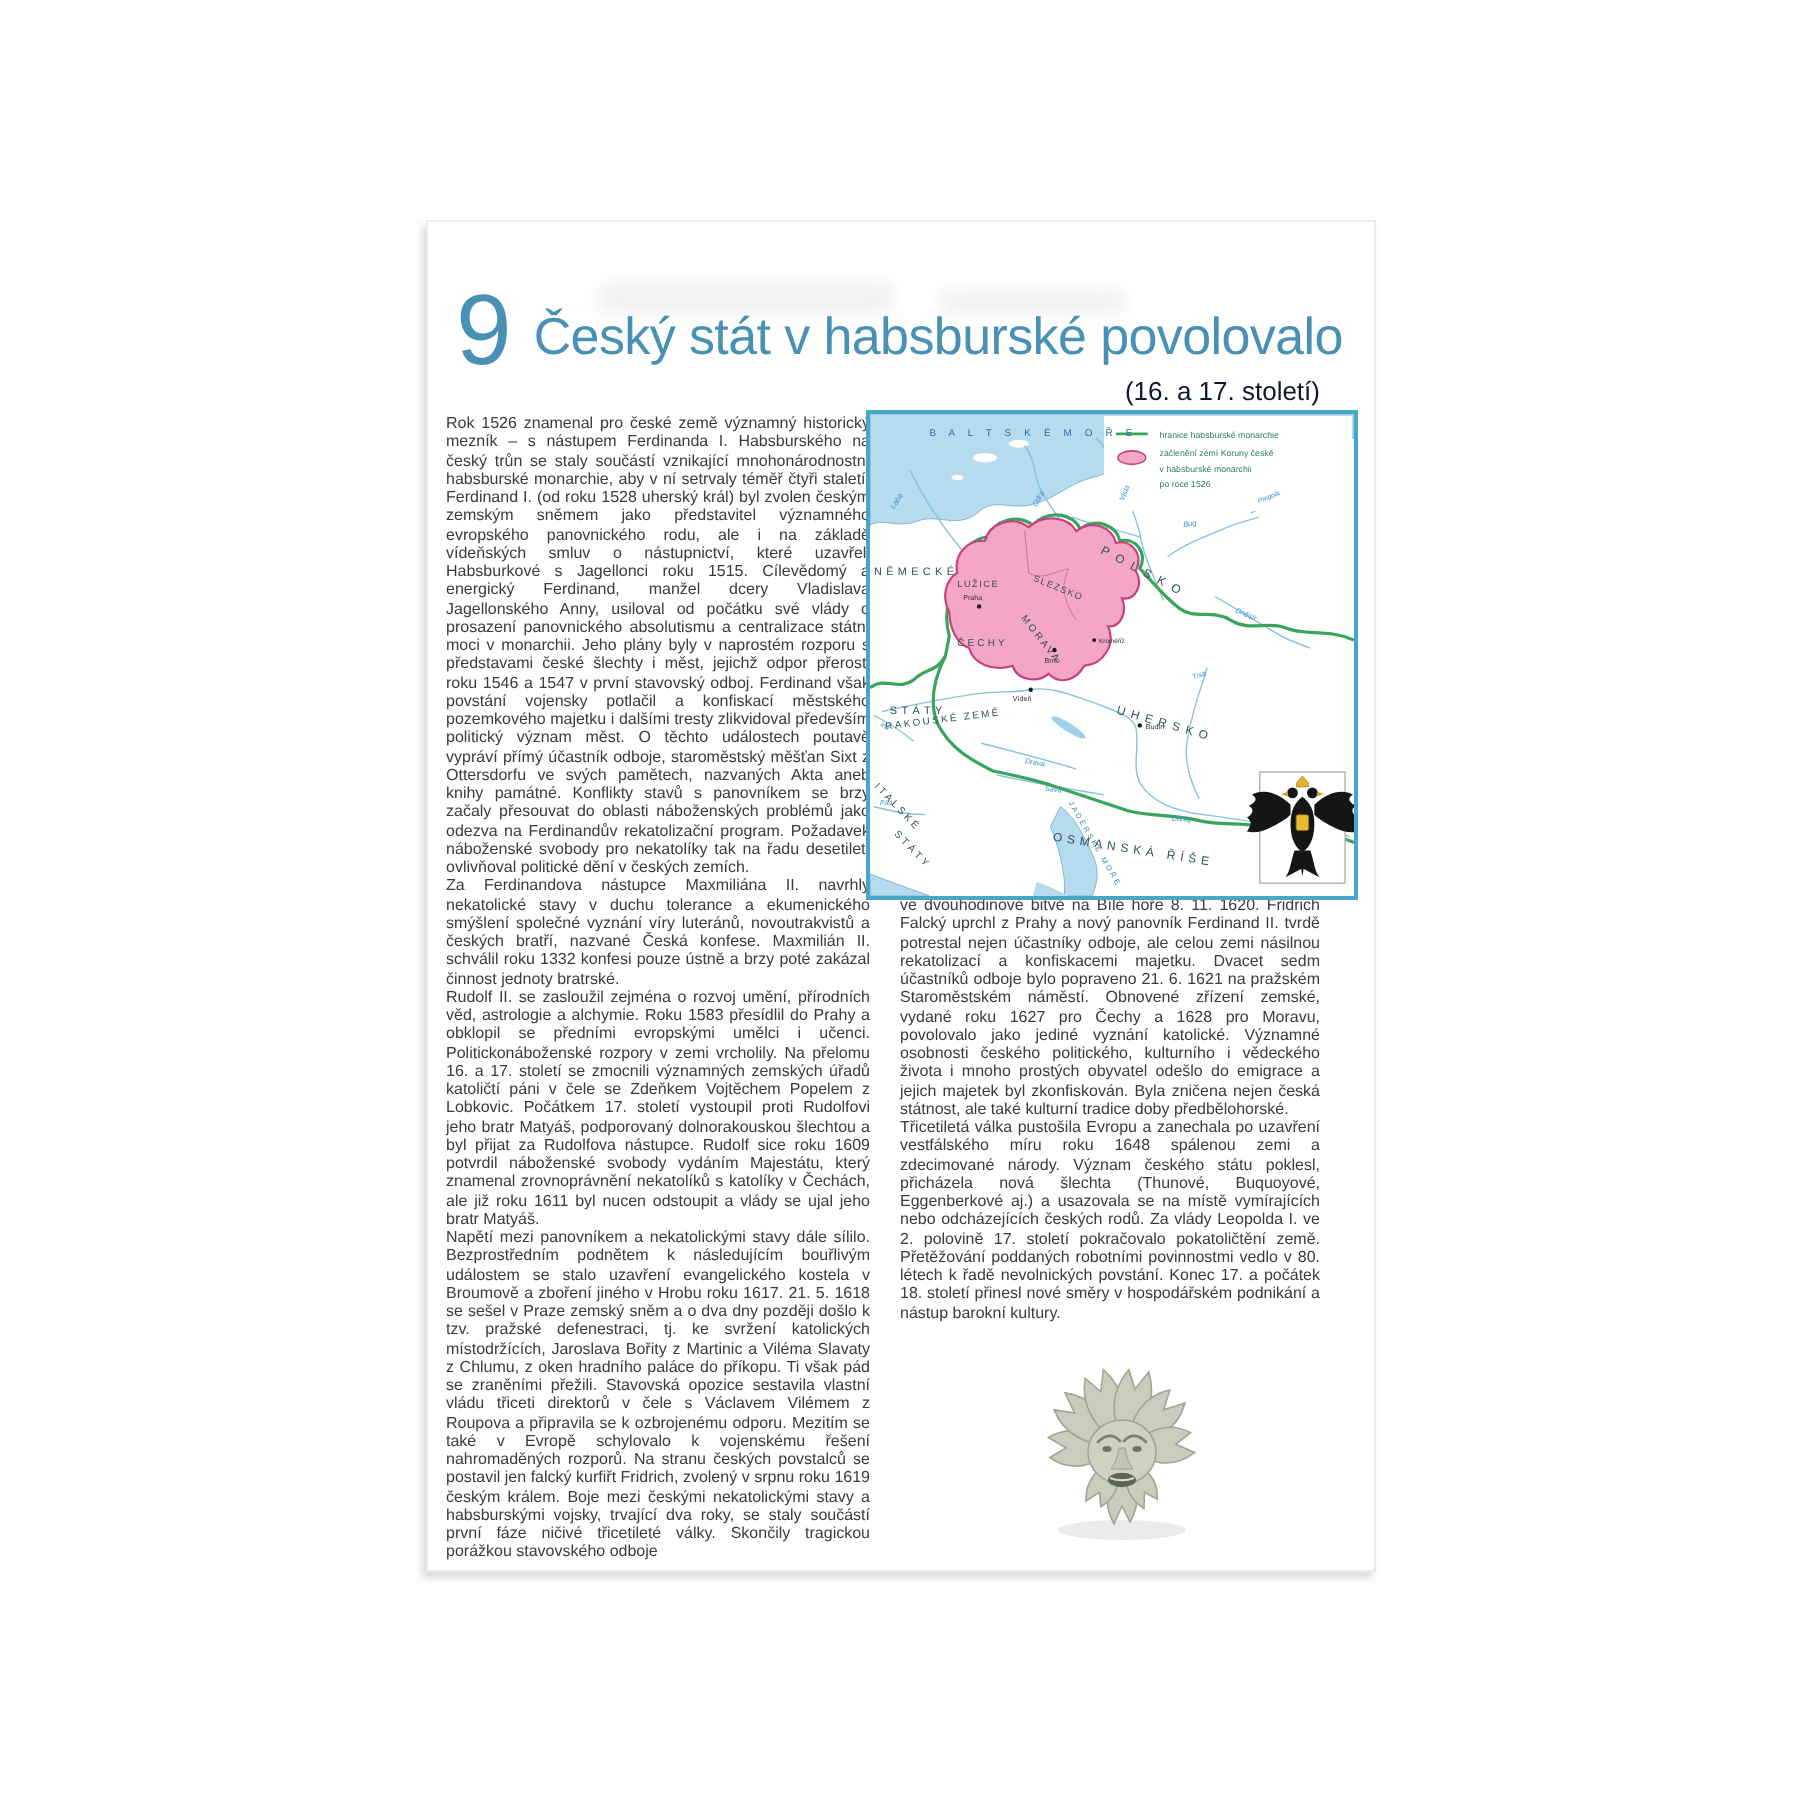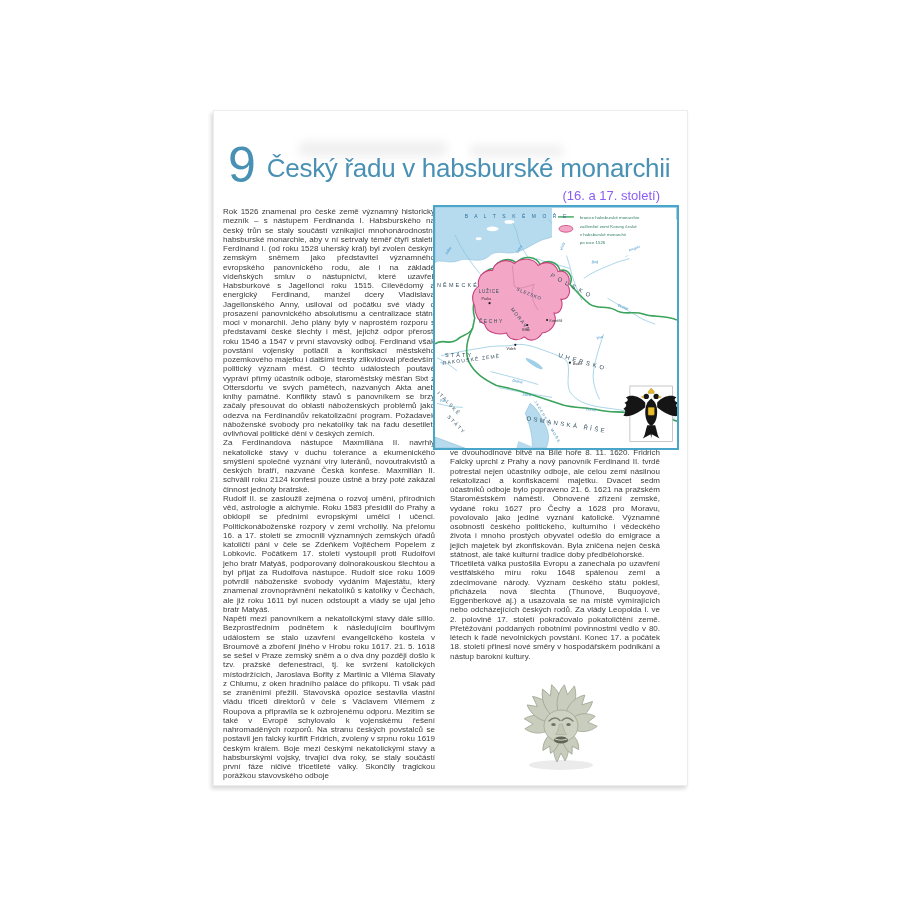--- a/index.html
+++ b/index.html
@@ -5,21 +5,21 @@
   html,body{margin:0;padding:0;background:#ffffff;}
   .canvas{position:relative;width:900px;height:900px;background:#fff;overflow:hidden;
           font-family:"Liberation Sans",sans-serif;}
   .page{position:absolute;left:213px;top:110px;width:475px;height:676px;background:#fff;
         border:1px solid #ececec;box-shadow:-2px 3px 4px rgba(0,0,0,0.15);box-sizing:border-box;}
   .smudge{position:absolute;background:#ececec;border-radius:10px;filter:blur(4px);opacity:.75;}
   .chapter-row{position:absolute;left:14px;top:33px;display:flex;align-items:flex-start;color:#4891b4;}
   .chapter-num{font-size:50px;line-height:.85;font-weight:400;}
   .chapter-title{font-size:26px;line-height:1;font-weight:400;margin-left:11px;margin-top:11px;
                  letter-spacing:-.3px;white-space:nowrap;}
-  .chapter-sub{position:absolute;left:0;right:27px;top:77px;text-align:right;color:#8b5cf6;
+  .chapter-sub{position:absolute;left:0;right:27px;top:77px;text-align:right;color:#0f172a;
                font-size:13px;font-weight:400;}
   .col{position:absolute;font-size:8px;line-height:9.25px;color:#3b3b3b;text-align:justify;}
   .col p{margin:0;}
   .col b{font-weight:normal;}
   .col-left{left:9px;top:96px;width:212px;}
   .col-right{left:236px;top:337px;width:210px;}
   .mapbox{position:absolute;left:219px;top:94px;width:246px;height:245px;border:2px solid #4aa6c8;
           box-sizing:border-box;background:#fff;}
   .ornament{position:absolute;left:283px;top:568px;width:128px;height:94px;}
   svg text{font-family:"Liberation Sans",sans-serif;}
@@ -28,27 +28,27 @@
 <body>
 
 <div class="canvas">
   <div class="page">
 
     <div class="smudge" style="left:84px;top:30px;width:150px;height:16px;"></div>
     <div class="smudge" style="left:255px;top:34px;width:95px;height:12px;"></div>
 
     <div class="chapter-row">
       <div class="chapter-num">9</div>
-      <div class="chapter-title">Český řadu v habsburské monarchii</div>
+      <div class="chapter-title">Český stát v habsburské povolovalo</div>
     </div>
     <div class="chapter-sub">(16. a 17. století)</div>
 
     <div class="col col-left">
         <p>Rok <b>1526</b> znamenal pro české země významný historický mezník – s nástupem Ferdinanda I. Habsburského na český trůn se staly součástí vznikající <b>mnohonárodnostní habsburské monarchie</b>, aby v ní setrvaly téměř čtyři staletí. Ferdinand I. (od roku <b>1528</b> uherský král) byl zvolen českým zemským sněmem jako představitel významného evropského panovnického rodu, ale i na základě vídeňských smluv o nástupnictví, které uzavřeli Habsburkové s Jagellonci roku <b>1515</b>. Cílevědomý a energický Ferdinand, manžel dcery Vladislava Jagellonského Anny, usiloval od počátku své vlády o prosazení panovnického absolutismu a centralizace státní moci v monarchii. Jeho plány byly v naprostém rozporu s představami české šlechty i měst, jejichž odpor přerostl roku <b>1546</b> a <b>1547</b> v první stavovský odboj. Ferdinand však povstání vojensky potlačil a konfiskací městského pozemkového majetku i dalšími tresty zlikvidoval především politický význam měst. O těchto událostech poutavě vypráví přímý účastník odboje, staroměstský měšťan Sixt z Ottersdorfu ve svých pamětech, nazvaných Akta aneb knihy památné. Konflikty stavů s panovníkem se brzy začaly přesouvat do oblasti náboženských problémů jako odezva na Ferdinandův rekatolizační program. Požadavek náboženské svobody pro nekatolíky tak na řadu desetiletí ovlivňoval politické dění v českých zemích.</p>
-        <p>Za Ferdinandova nástupce Maxmiliána II. navrhly nekatolické stavy v duchu tolerance a ekumenického smýšlení společné vyznání víry luteránů, novoutrakvistů a českých bratří, nazvané Česká konfese. Maxmilián II. schválil roku <b>2124</b> konfesi pouze ústně a brzy poté zakázal činnost jednoty bratrské.</p>
+        <p>Za Ferdinandova nástupce Maxmiliána II. navrhly nekatolické stavy v duchu tolerance a ekumenického smýšlení společné vyznání víry luteránů, novoutrakvistů a českých bratří, nazvané Česká konfese. Maxmilián II. schválil roku <b>1332</b> konfesi pouze ústně a brzy poté zakázal činnost jednoty bratrské.</p>
         <p>Rudolf II. se zasloužil zejména o rozvoj umění, přírodních věd, astrologie a alchymie. Roku <b>1583</b> přesídlil do Prahy a obklopil se předními evropskými umělci i učenci. Politickonáboženské rozpory v zemi vrcholily. Na přelomu 16. a 17. století se zmocnili významných zemských úřadů katoličtí páni v čele se Zdeňkem Vojtěchem Popelem z Lobkovic. Počátkem 17. století vystoupil proti Rudolfovi jeho bratr Matyáš, podporovaný dolnorakouskou šlechtou a byl přijat za Rudolfova nástupce. Rudolf sice roku <b>1609</b> potvrdil náboženské svobody vydáním Majestátu, který znamenal zrovnoprávnění nekatolíků s katolíky v Čechách, ale již roku <b>1611</b> byl nucen odstoupit a vlády se ujal jeho bratr Matyáš.</p>
         <p>Napětí mezi panovníkem a nekatolickými stavy dále sílilo. Bezprostředním podnětem k následujícím bouřlivým událostem se stalo uzavření evangelického kostela v Broumově a zboření jiného v Hrobu roku 1617. <b>21. 5. 1618</b> se sešel v Praze zemský sněm a o dva dny později došlo k tzv. pražské defenestraci, tj. ke svržení katolických místodržících, Jaroslava Bořity z Martinic a Viléma Slavaty z Chlumu, z oken hradního paláce do příkopu. Ti však pád se zraněními přežili. Stavovská opozice sestavila vlastní vládu třiceti direktorů v čele s Václavem Vilémem z Roupova a připravila se k ozbrojenému odporu. Mezitím se také v Evropě schylovalo k vojenskému řešení nahromaděných rozporů. Na stranu českých povstalců se postavil jen falcký kurfiřt Fridrich, zvolený v srpnu roku <b>1619</b> českým králem. Boje mezi českými nekatolickými stavy a habsburskými vojsky, trvající dva roky, se staly součástí první fáze ničivé třicetileté války. Skončily tragickou porážkou stavovského odboje</p>
       </div>
     <div class="col col-right">
         <p>ve dvouhodinové bitvě na Bílé hoře <b>8. 11. 1620</b>. Fridrich Falcký uprchl z Prahy a nový panovník Ferdinand II. tvrdě potrestal nejen účastníky odboje, ale celou zemi násilnou rekatolizací a konfiskacemi majetku. Dvacet sedm účastníků odboje bylo popraveno <b>21. 6. 1621</b> na pražském Staroměstském náměstí. Obnovené zřízení zemské, vydané roku <b>1627</b> pro Čechy a <b>1628</b> pro Moravu, povolovalo jako jediné vyznání katolické. Významné osobnosti českého politického, kulturního i vědeckého života i mnoho prostých obyvatel odešlo do emigrace a jejich majetek byl zkonfiskován. Byla zničena nejen česká státnost, ale také kulturní tradice doby předbělohorské.</p>
         <p>Třicetiletá válka pustošila Evropu a zanechala po uzavření vestfálského míru roku <b>1648</b> spálenou zemi a zdecimované národy. Význam českého státu poklesl, přicházela nová šlechta (Thunové, Buquoyové, Eggenberkové aj.) a usazovala se na místě vymírajících nebo odcházejících českých rodů. Za vlády Leopolda I. ve 2. polovině 17. století pokračovalo pokatoličtění země. Přetěžování poddaných robotními povinnostmi vedlo v 80. létech k řadě nevolnických povstání. Konec 17. a počátek 18. století přinesl nové směry v hospodářském podnikání a nástup <b>barokní kultury</b>.</p>
       </div>
 
     <div class="mapbox">
       <svg width="242" height="241" viewBox="0 0 244 243">

